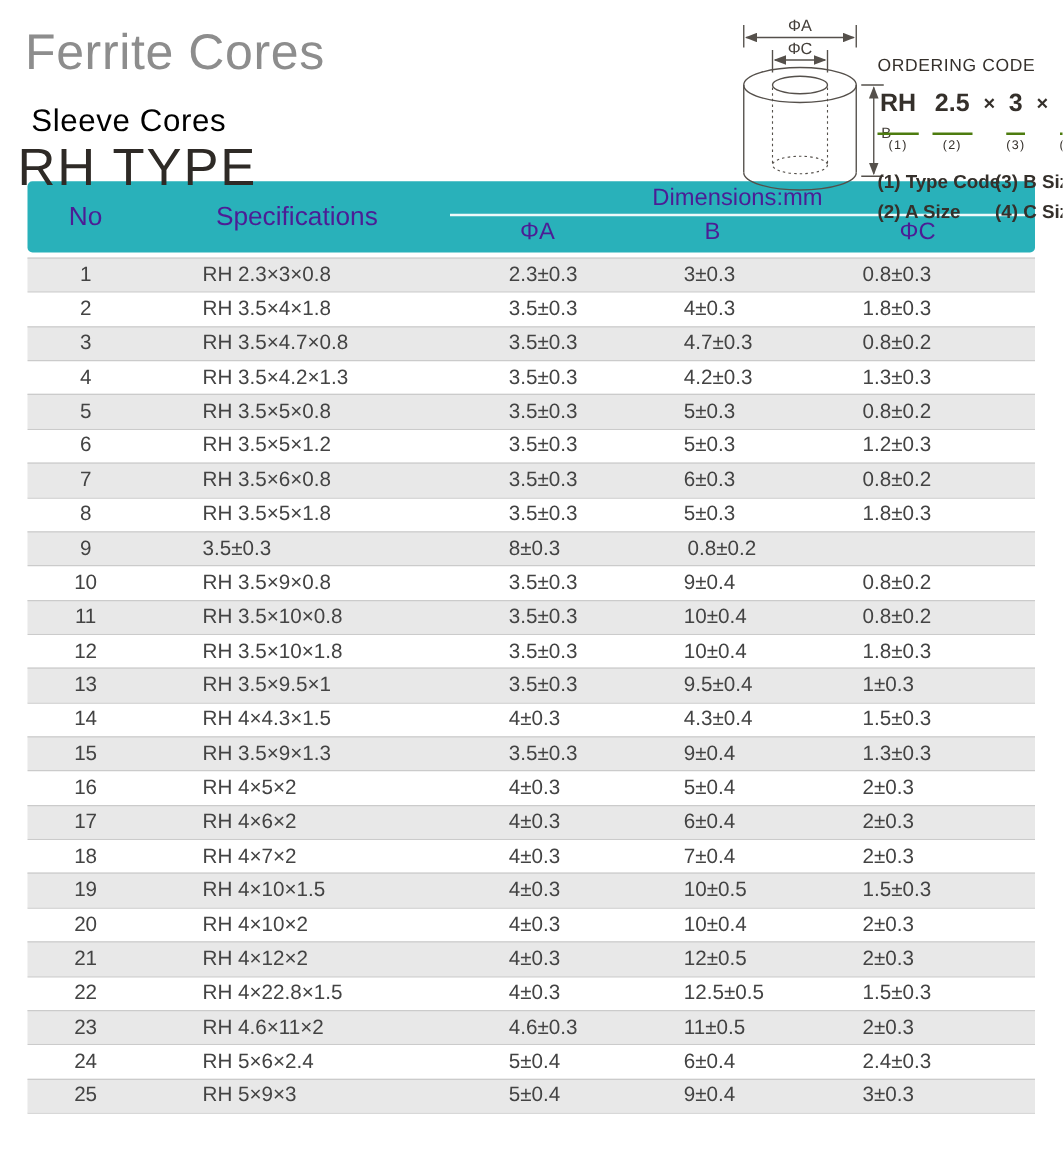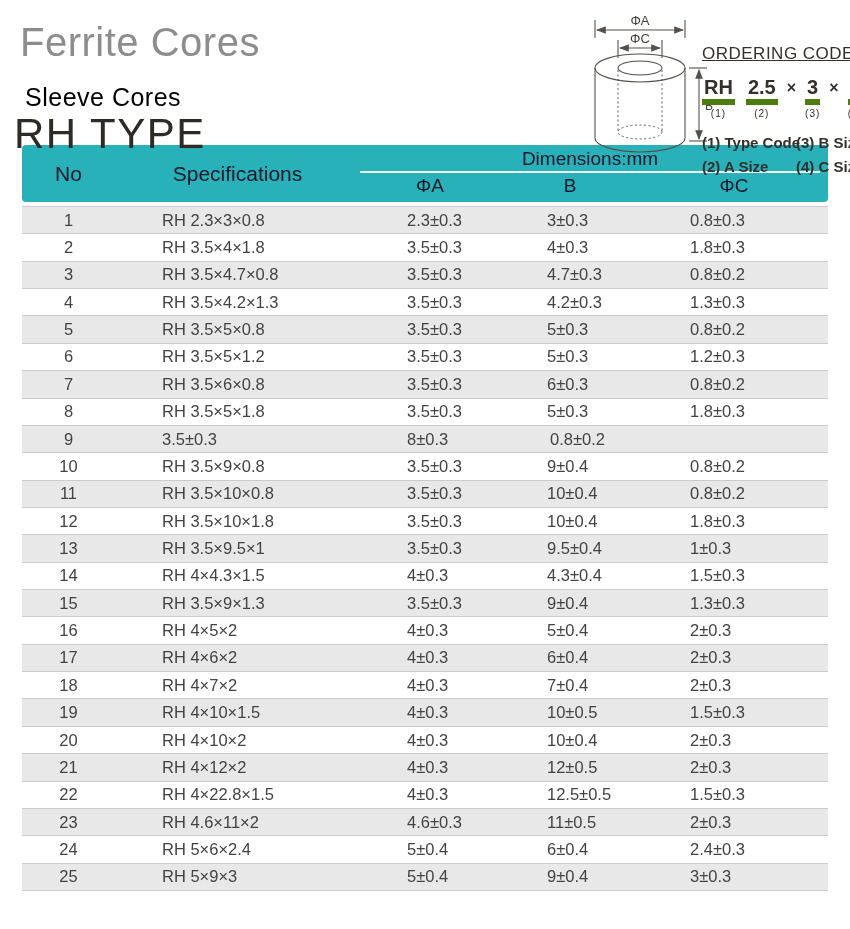--- a/index.html
+++ b/index.html
@@ -13,31 +13,31 @@
   }
   *{margin:0;padding:0;box-sizing:border-box;}
   html,body{width:850px;height:929px;background:#ffffff;overflow:hidden;
     font-family:"Liberation Sans","DejaVu Sans",sans-serif;}
   .top{position:relative;height:145px;}
   .page-title{position:absolute;left:20px;top:20px;font-size:40px;color:var(--title-gray);letter-spacing:.5px;}
   .page-subtitle{position:absolute;left:25px;top:83px;font-size:25px;color:#000000;letter-spacing:.5px;}
   .page-type{position:absolute;left:14px;top:110px;font-size:42px;color:var(--heading-dark);letter-spacing:1.5px;}
   .diagram{position:absolute;left:565px;top:10px;}
   .ordering{position:absolute;left:702px;top:44px;width:148px;color:#35302b;}
-  .ordering-heading{font-size:17px;letter-spacing:.5px;white-space:nowrap;text-decoration:underline;}
+  .ordering-heading{font-size:14px;letter-spacing:.5px;white-space:nowrap;}
   .code-line{display:flex;align-items:flex-start;margin-top:13px;}
   .code-part{display:inline-flex;flex-direction:column;align-items:center;margin-right:11px;}
   .code-part:last-child{margin-right:0;}
-  .code-text{font-size:20px;font-weight:700;line-height:1.05;border-bottom:6px solid #4d7c0f;padding:0 2px 1px 2px;}
+  .code-text{font-size:20px;font-weight:700;line-height:1.05;border-bottom:2px solid #4d7c0f;padding:0 2px 12px 2px;}
   .code-sub{font-size:10px;margin-top:3px;letter-spacing:1px;}
   .code-sep{font-size:16px;font-weight:700;margin:2px 9px 0 -2px;}
   .legend{display:grid;grid-template-columns:94px auto;row-gap:7px;margin-top:15px;
     font-size:15px;font-weight:700;white-space:nowrap;}
   .spec-table{margin:0 22px;width:806px;}
-  .thead{background:var(--accent);border-radius:4px;color:#0f172a;display:grid;
+  .thead{background:var(--accent);border-radius:4px;color:#4c1d95;display:grid;
     grid-template-columns:93px 245px 140px 140px 188px;grid-template-rows:28px 29px;height:57px;}
   .th-no{grid-row:1/3;grid-column:1;display:flex;align-items:center;justify-content:center;font-size:21px;}
   .th-spec{grid-row:1/3;grid-column:2;display:flex;align-items:center;justify-content:center;font-size:21px;}
   .th-dims{grid-row:1;grid-column:3/6;display:flex;align-items:flex-end;justify-content:center;
     font-size:19px;border-bottom:2px solid rgba(255,255,255,.92);margin:0 8px 0 0;padding-bottom:1px;}
   .th-sub{grid-row:2;display:flex;align-items:center;justify-content:center;font-size:19px;padding-bottom:3px;}
   .tbody{margin-top:4px;border-bottom:1px solid var(--row-border);}
   .row{display:grid;grid-template-columns:93px 245px 140px 140px 188px;height:27.36px;
     border-top:1px solid var(--row-border);color:var(--body-text);font-size:16.5px;background:#fff;}
   .row.alt{background:var(--row-alt-bg);}

